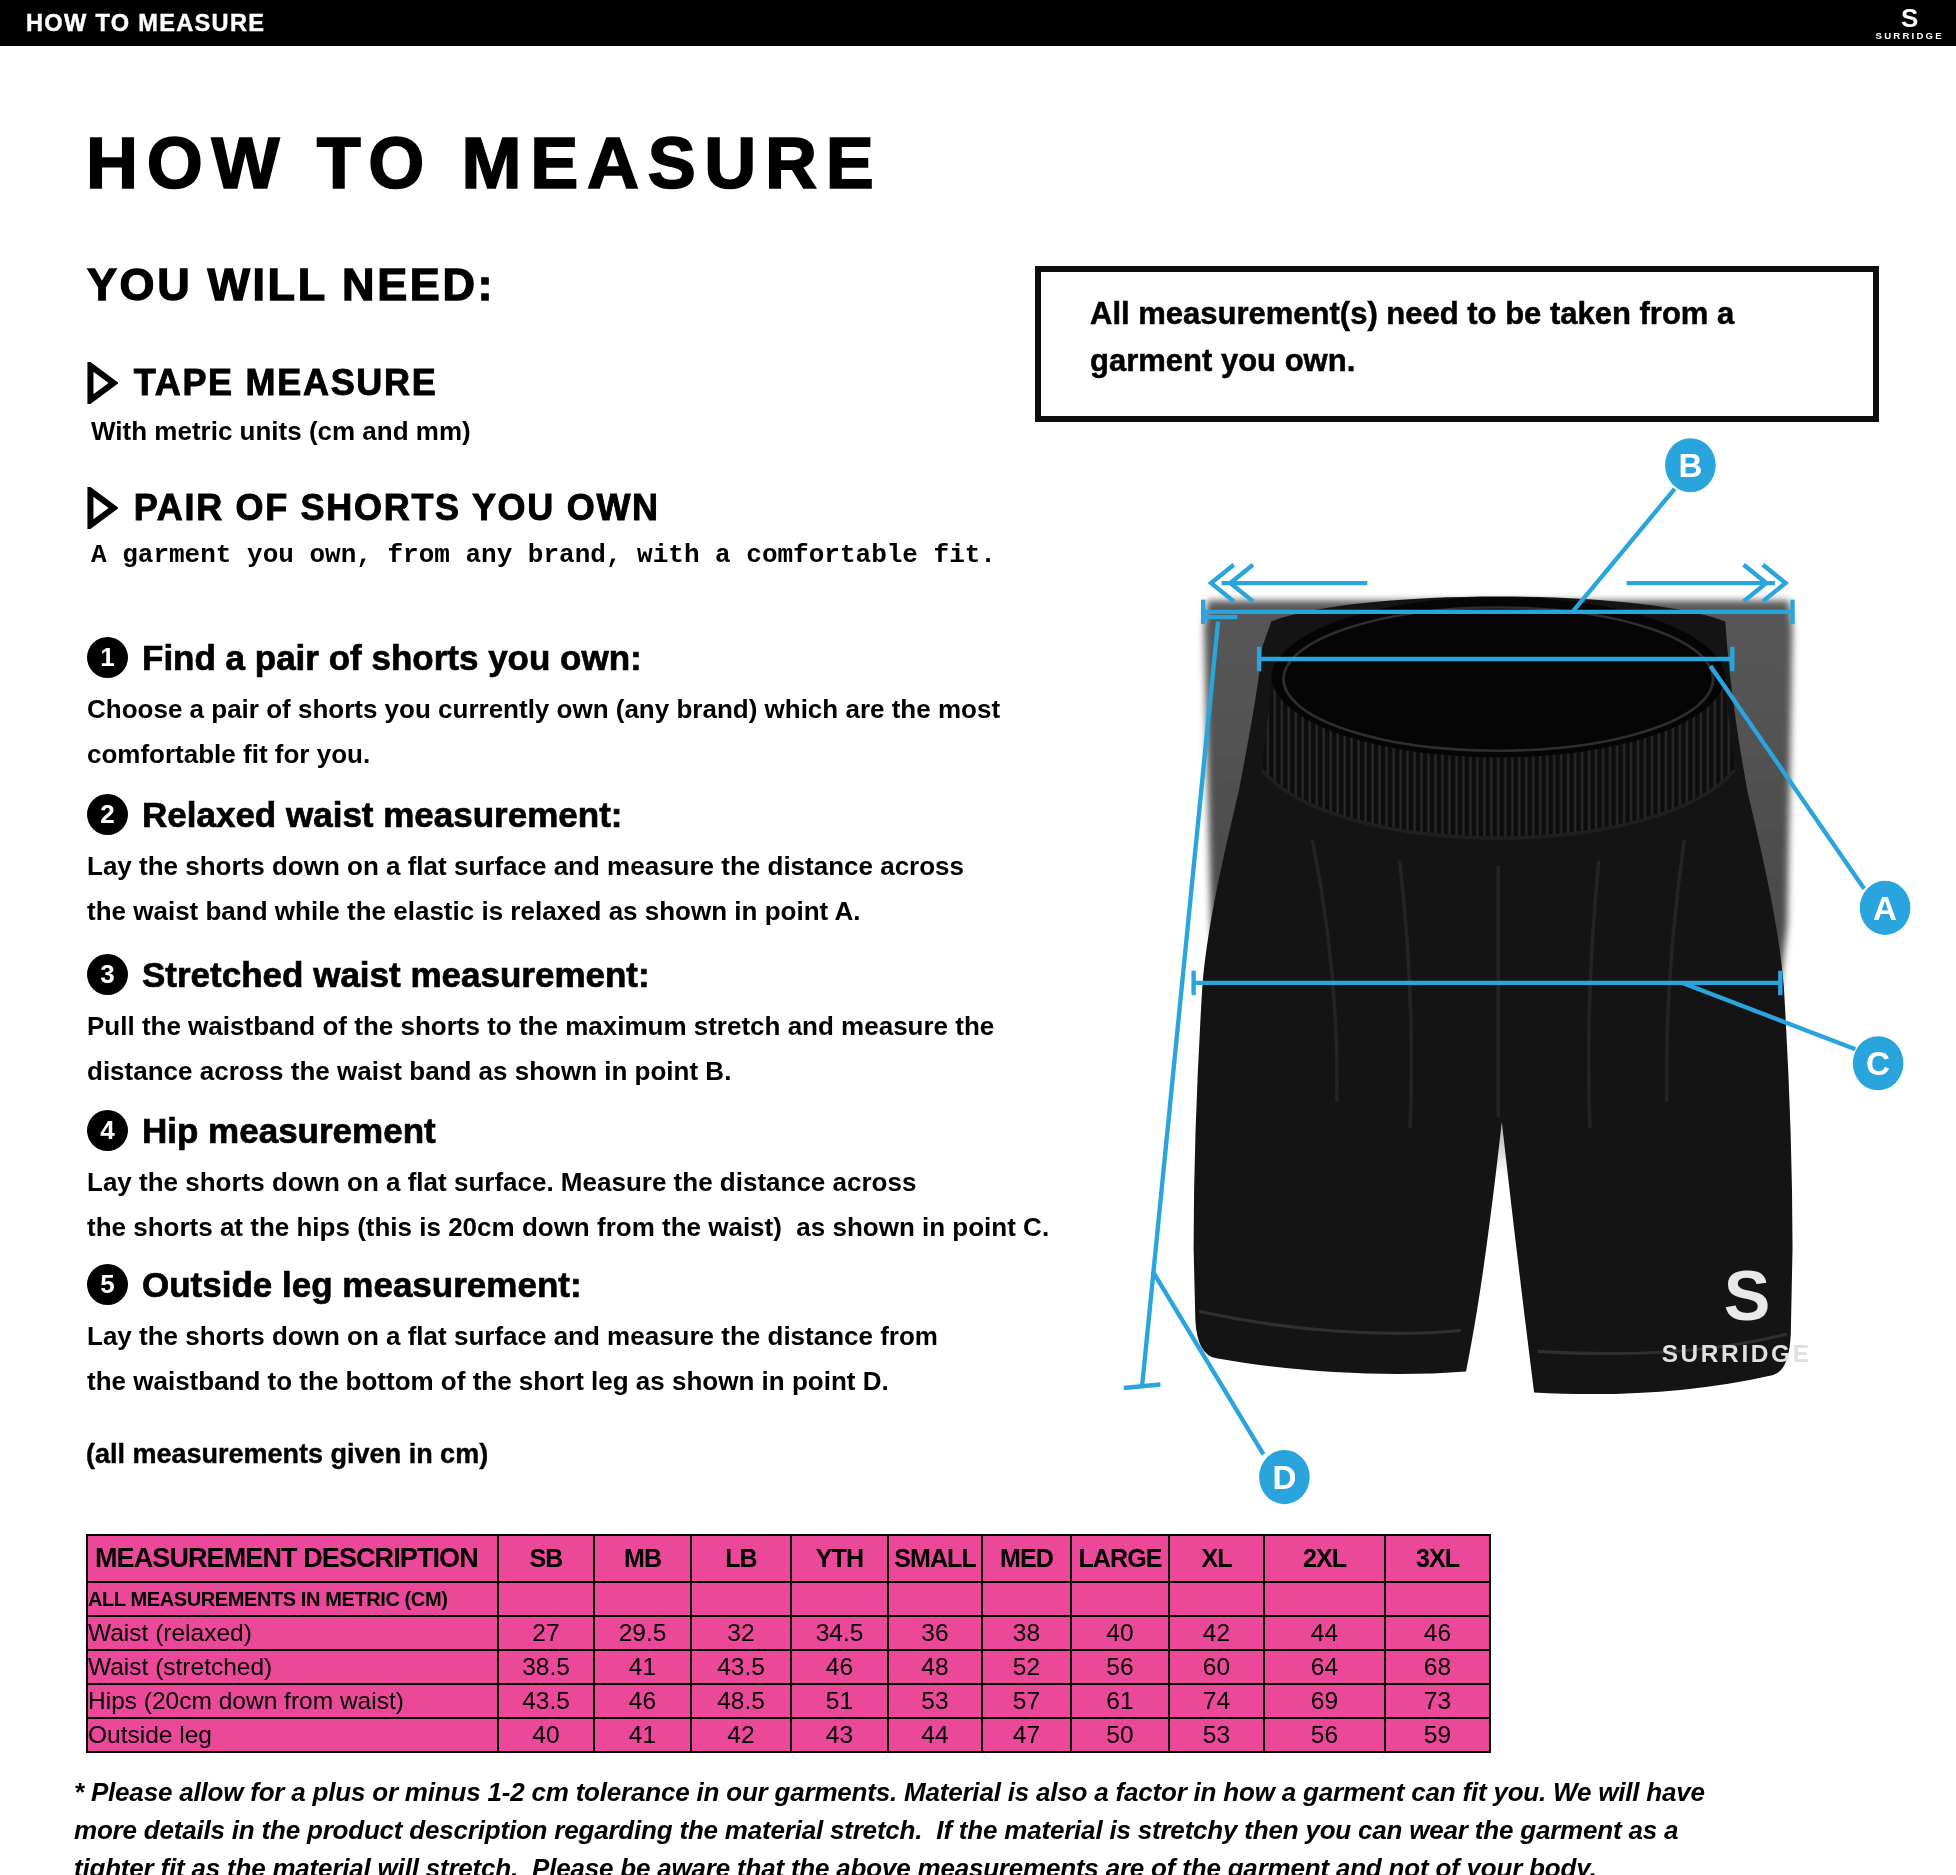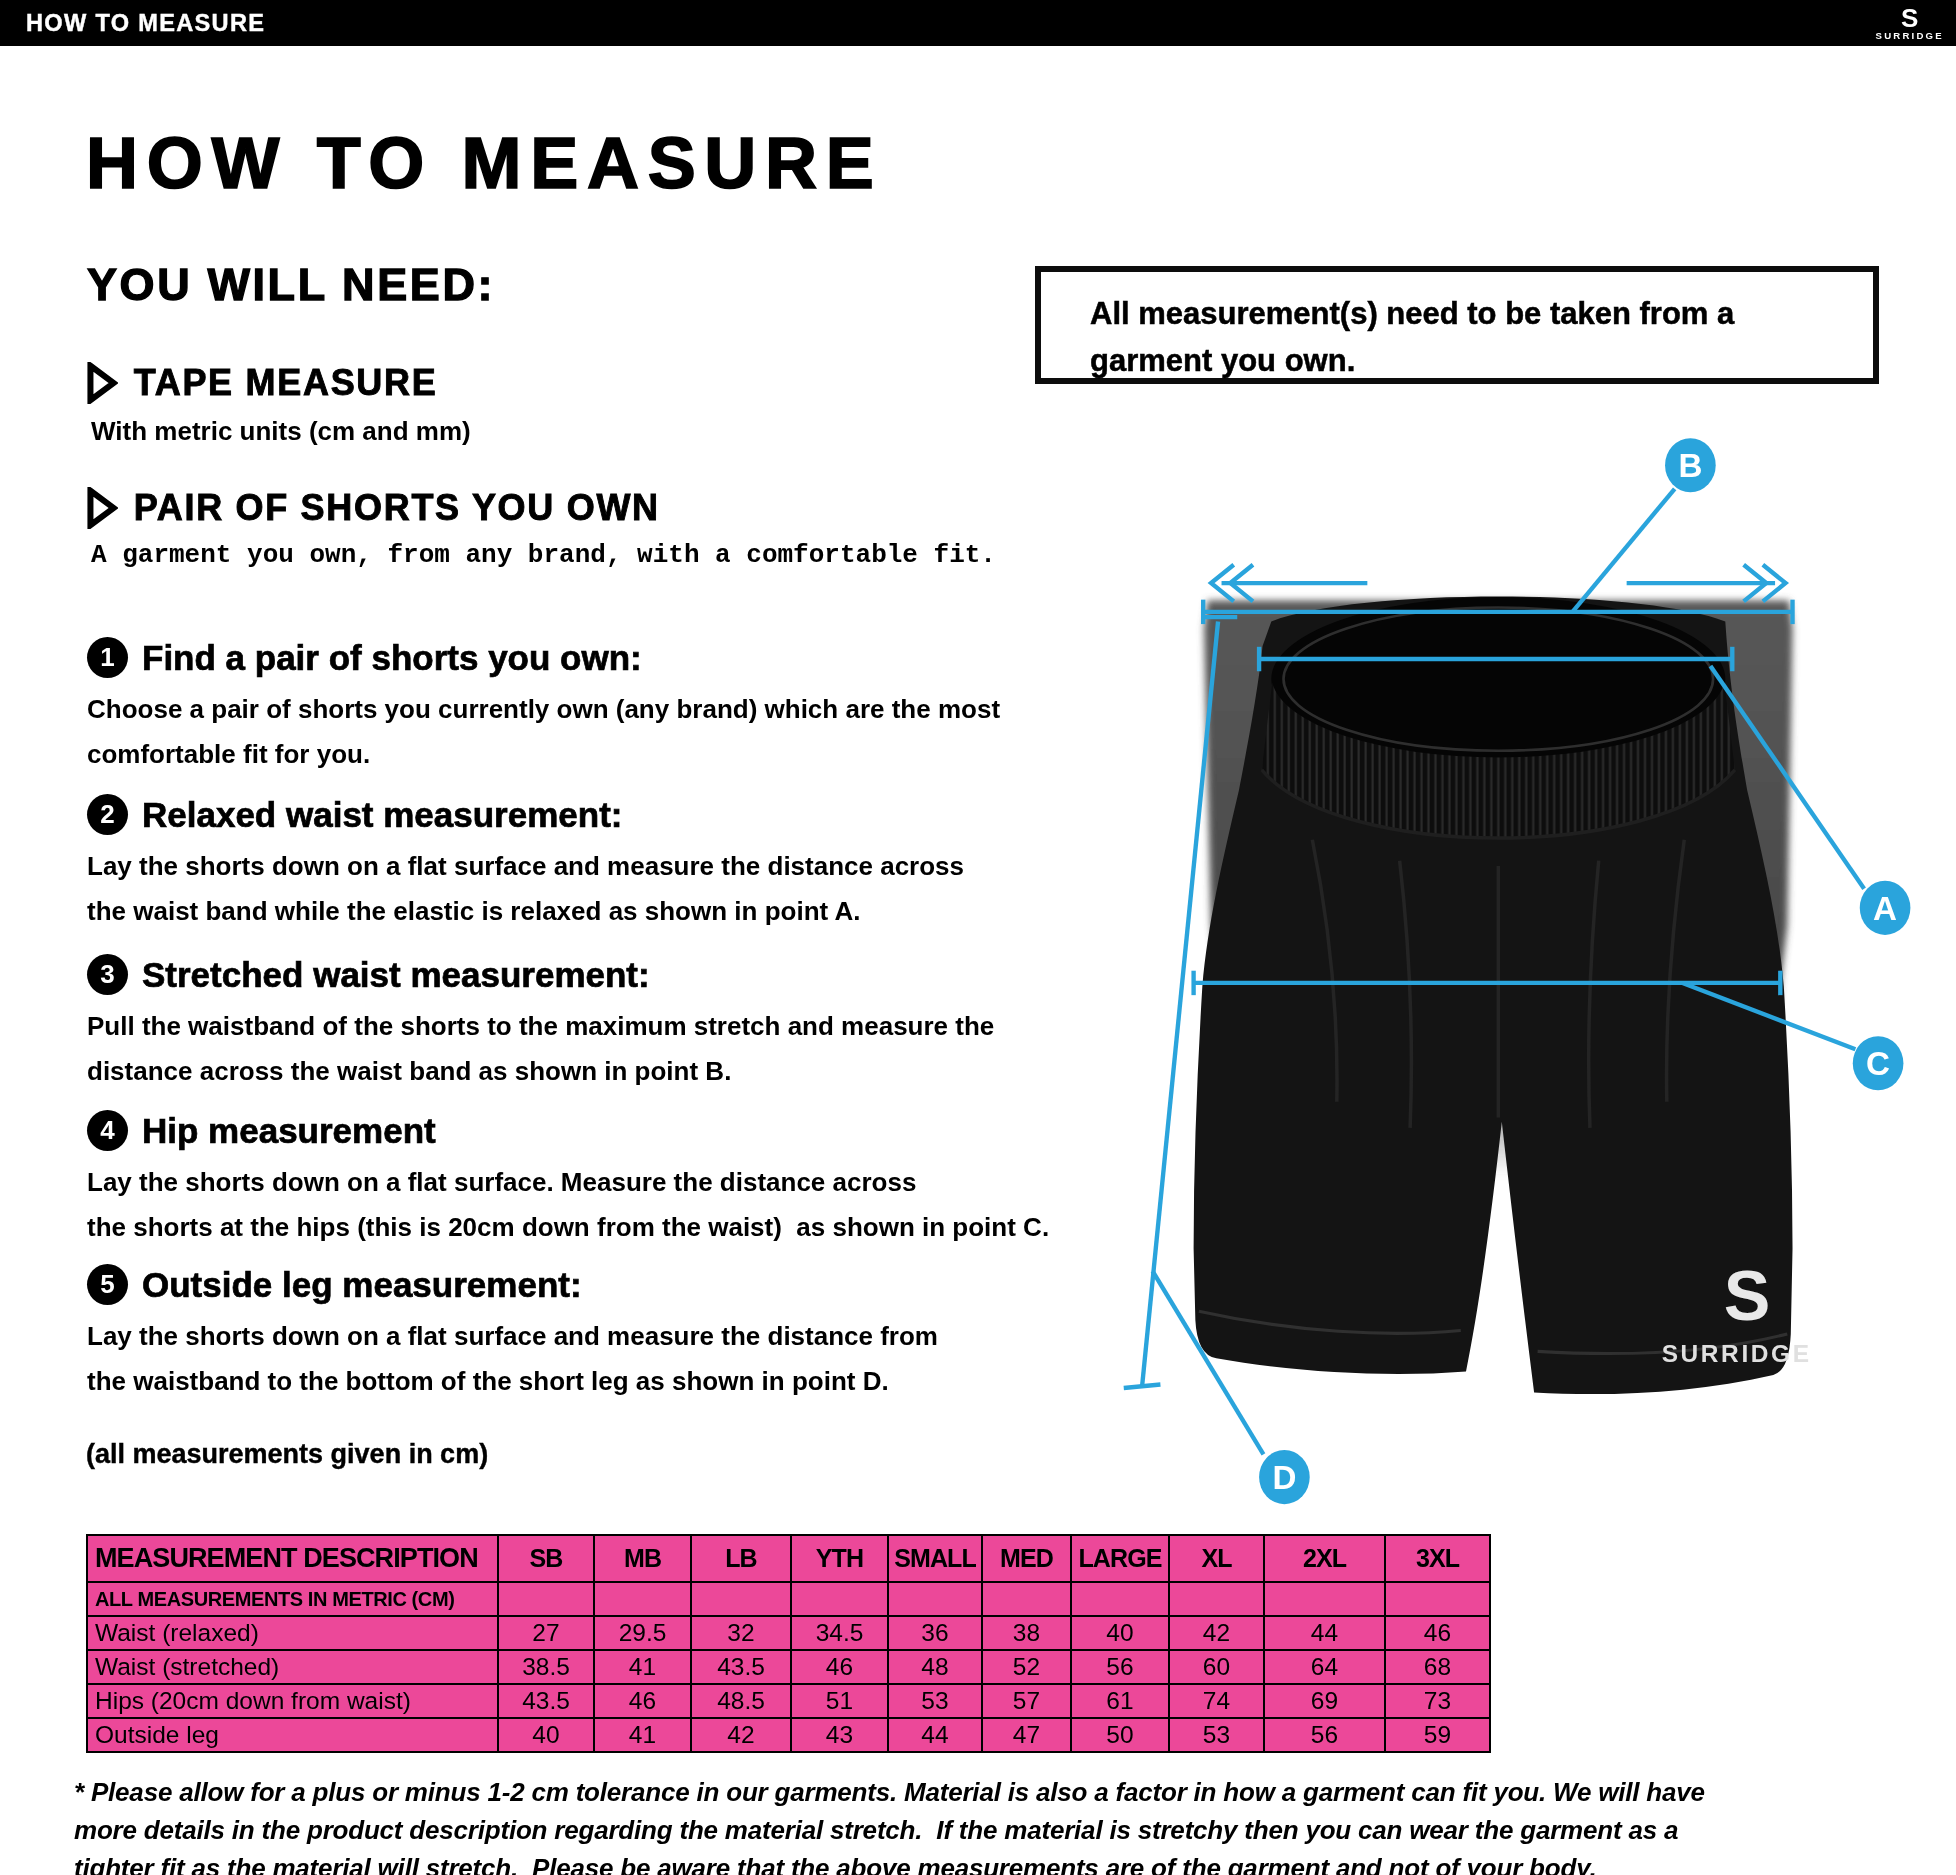--- a/index.html
+++ b/index.html
@@ -41,21 +41,21 @@
   .step-num {
     width:41px; height:41px; border-radius:50%; background:#000; color:#fff;
     display:flex; align-items:center; justify-content:center;
     font-size:26px; font-weight:bold; flex:0 0 auto;
   }
   .step-title { font-size:35px; font-weight:bold; -webkit-text-stroke:0.7px #000; white-space:nowrap; }
   .step-body { left:87px; font-size:26px; font-weight:bold; line-height:1.72; white-space:pre-wrap; }
 
   
   .callout {
-    left:1035px; top:266px; width:844px; height:118px;
+    left:1035px; top:266px; width:844px; height:156px;
     border:6.1px solid #0d0d0d; background:#fff;
     padding:19px 26px 0 49px;
   }
   .callout-text { font-size:31px; font-weight:bold; line-height:1.5; -webkit-text-stroke:0.5px #000; white-space:pre-wrap; }
 
   
   .size-heading { left:86px; top:1439px; display:flex; align-items:baseline; gap:12.2px; white-space:nowrap; }
   .size-heading .big { font-size:52px; font-weight:bold; letter-spacing:1.7px; -webkit-text-stroke:1.6px #000; }
   .size-heading .note { font-size:27px; font-weight:bold; -webkit-text-stroke:0.4px #000; }
 
@@ -64,21 +64,21 @@
     border-collapse:collapse; table-layout:fixed; width:1404px;
     background:#ec4899;
   }
   table.size-table th, table.size-table td {
     border:2.6px solid #000; text-align:center; vertical-align:middle;
     font-family:"Liberation Sans", sans-serif; overflow:hidden; white-space:nowrap;
   }
   table.size-table th { height:47px; font-size:25px; font-weight:bold; letter-spacing:-0.9px; }
   table.size-table th.desc { text-align:left; padding-left:7px; font-size:27px; }
   table.size-table td { height:34px; font-size:24.5px; font-weight:normal; }
-  table.size-table td.desc { text-align:left; padding-left:7px; }
+  table.size-table td.desc { text-align:left; }
   table.size-table td.metric { font-weight:bold; font-size:20px; letter-spacing:-0.4px; }
 
   .footnote {
     left:74px; top:1773px; width:1843px;
     font-size:26px; font-weight:bold; font-style:italic; line-height:1.47;
     white-space:pre-wrap; letter-spacing:-0.2px;
   }
 
   
   .diagram-svg { position:absolute; left:1092px; top:384px; width:865px; height:1135px; }

